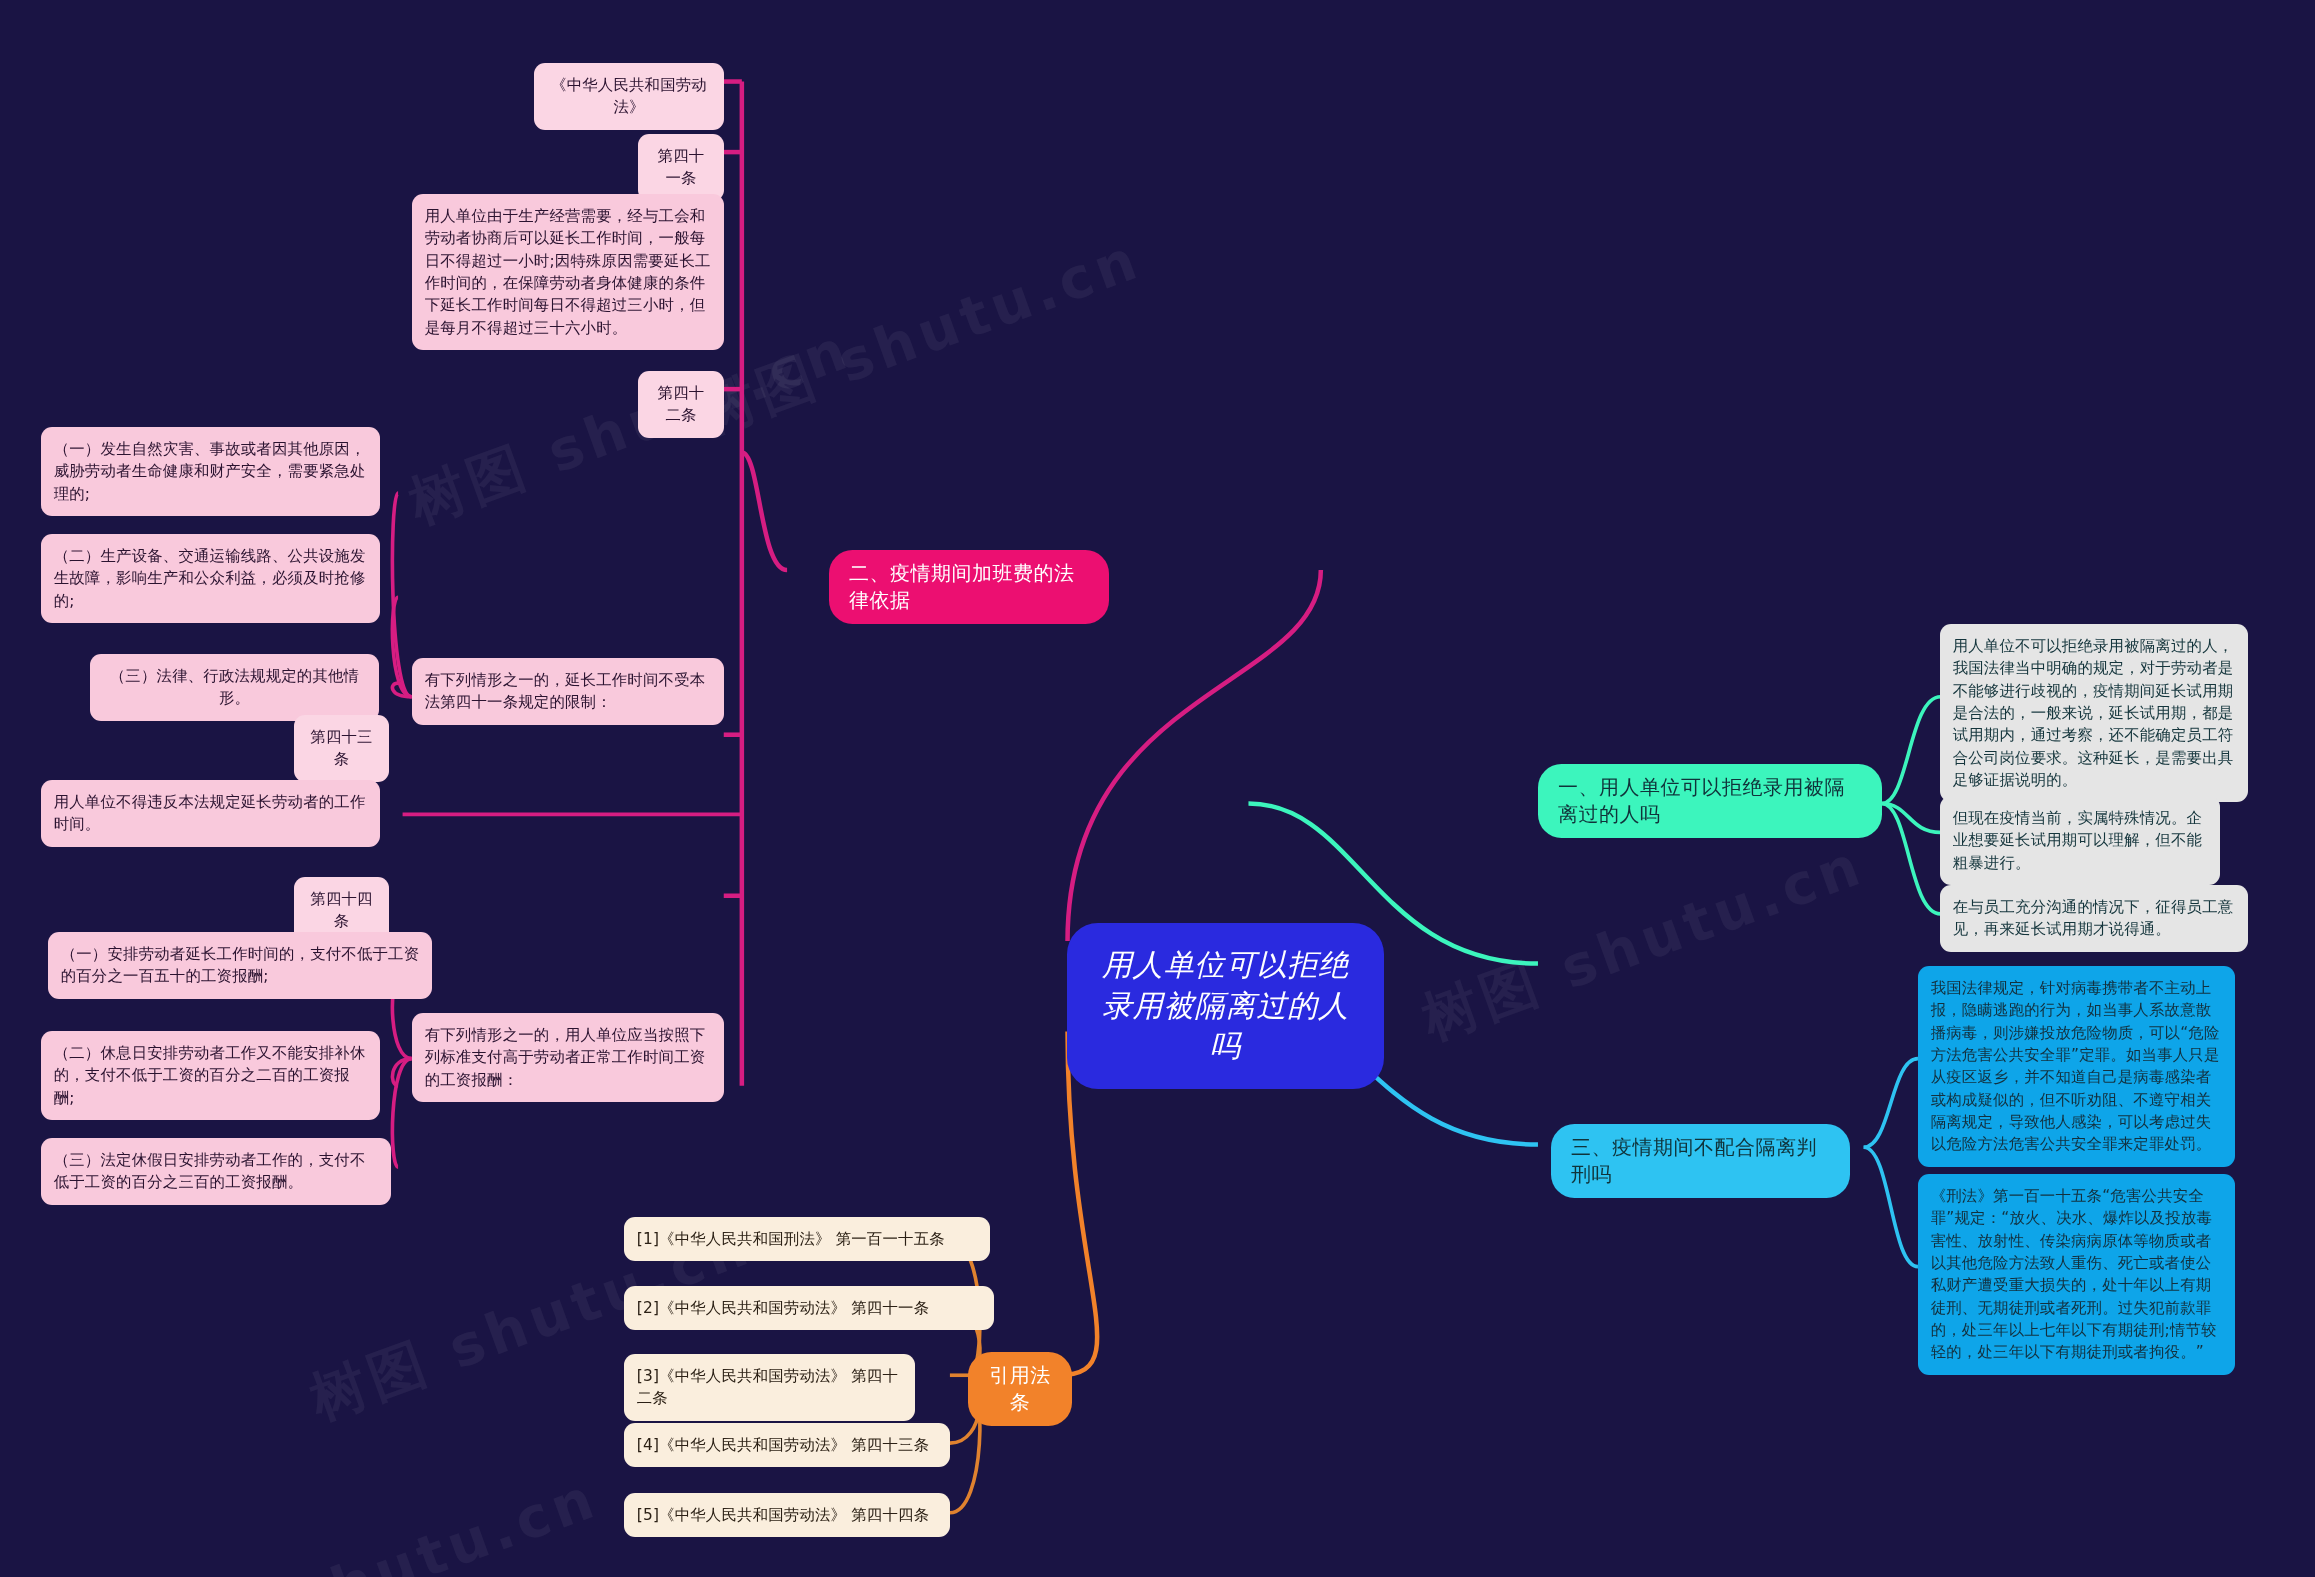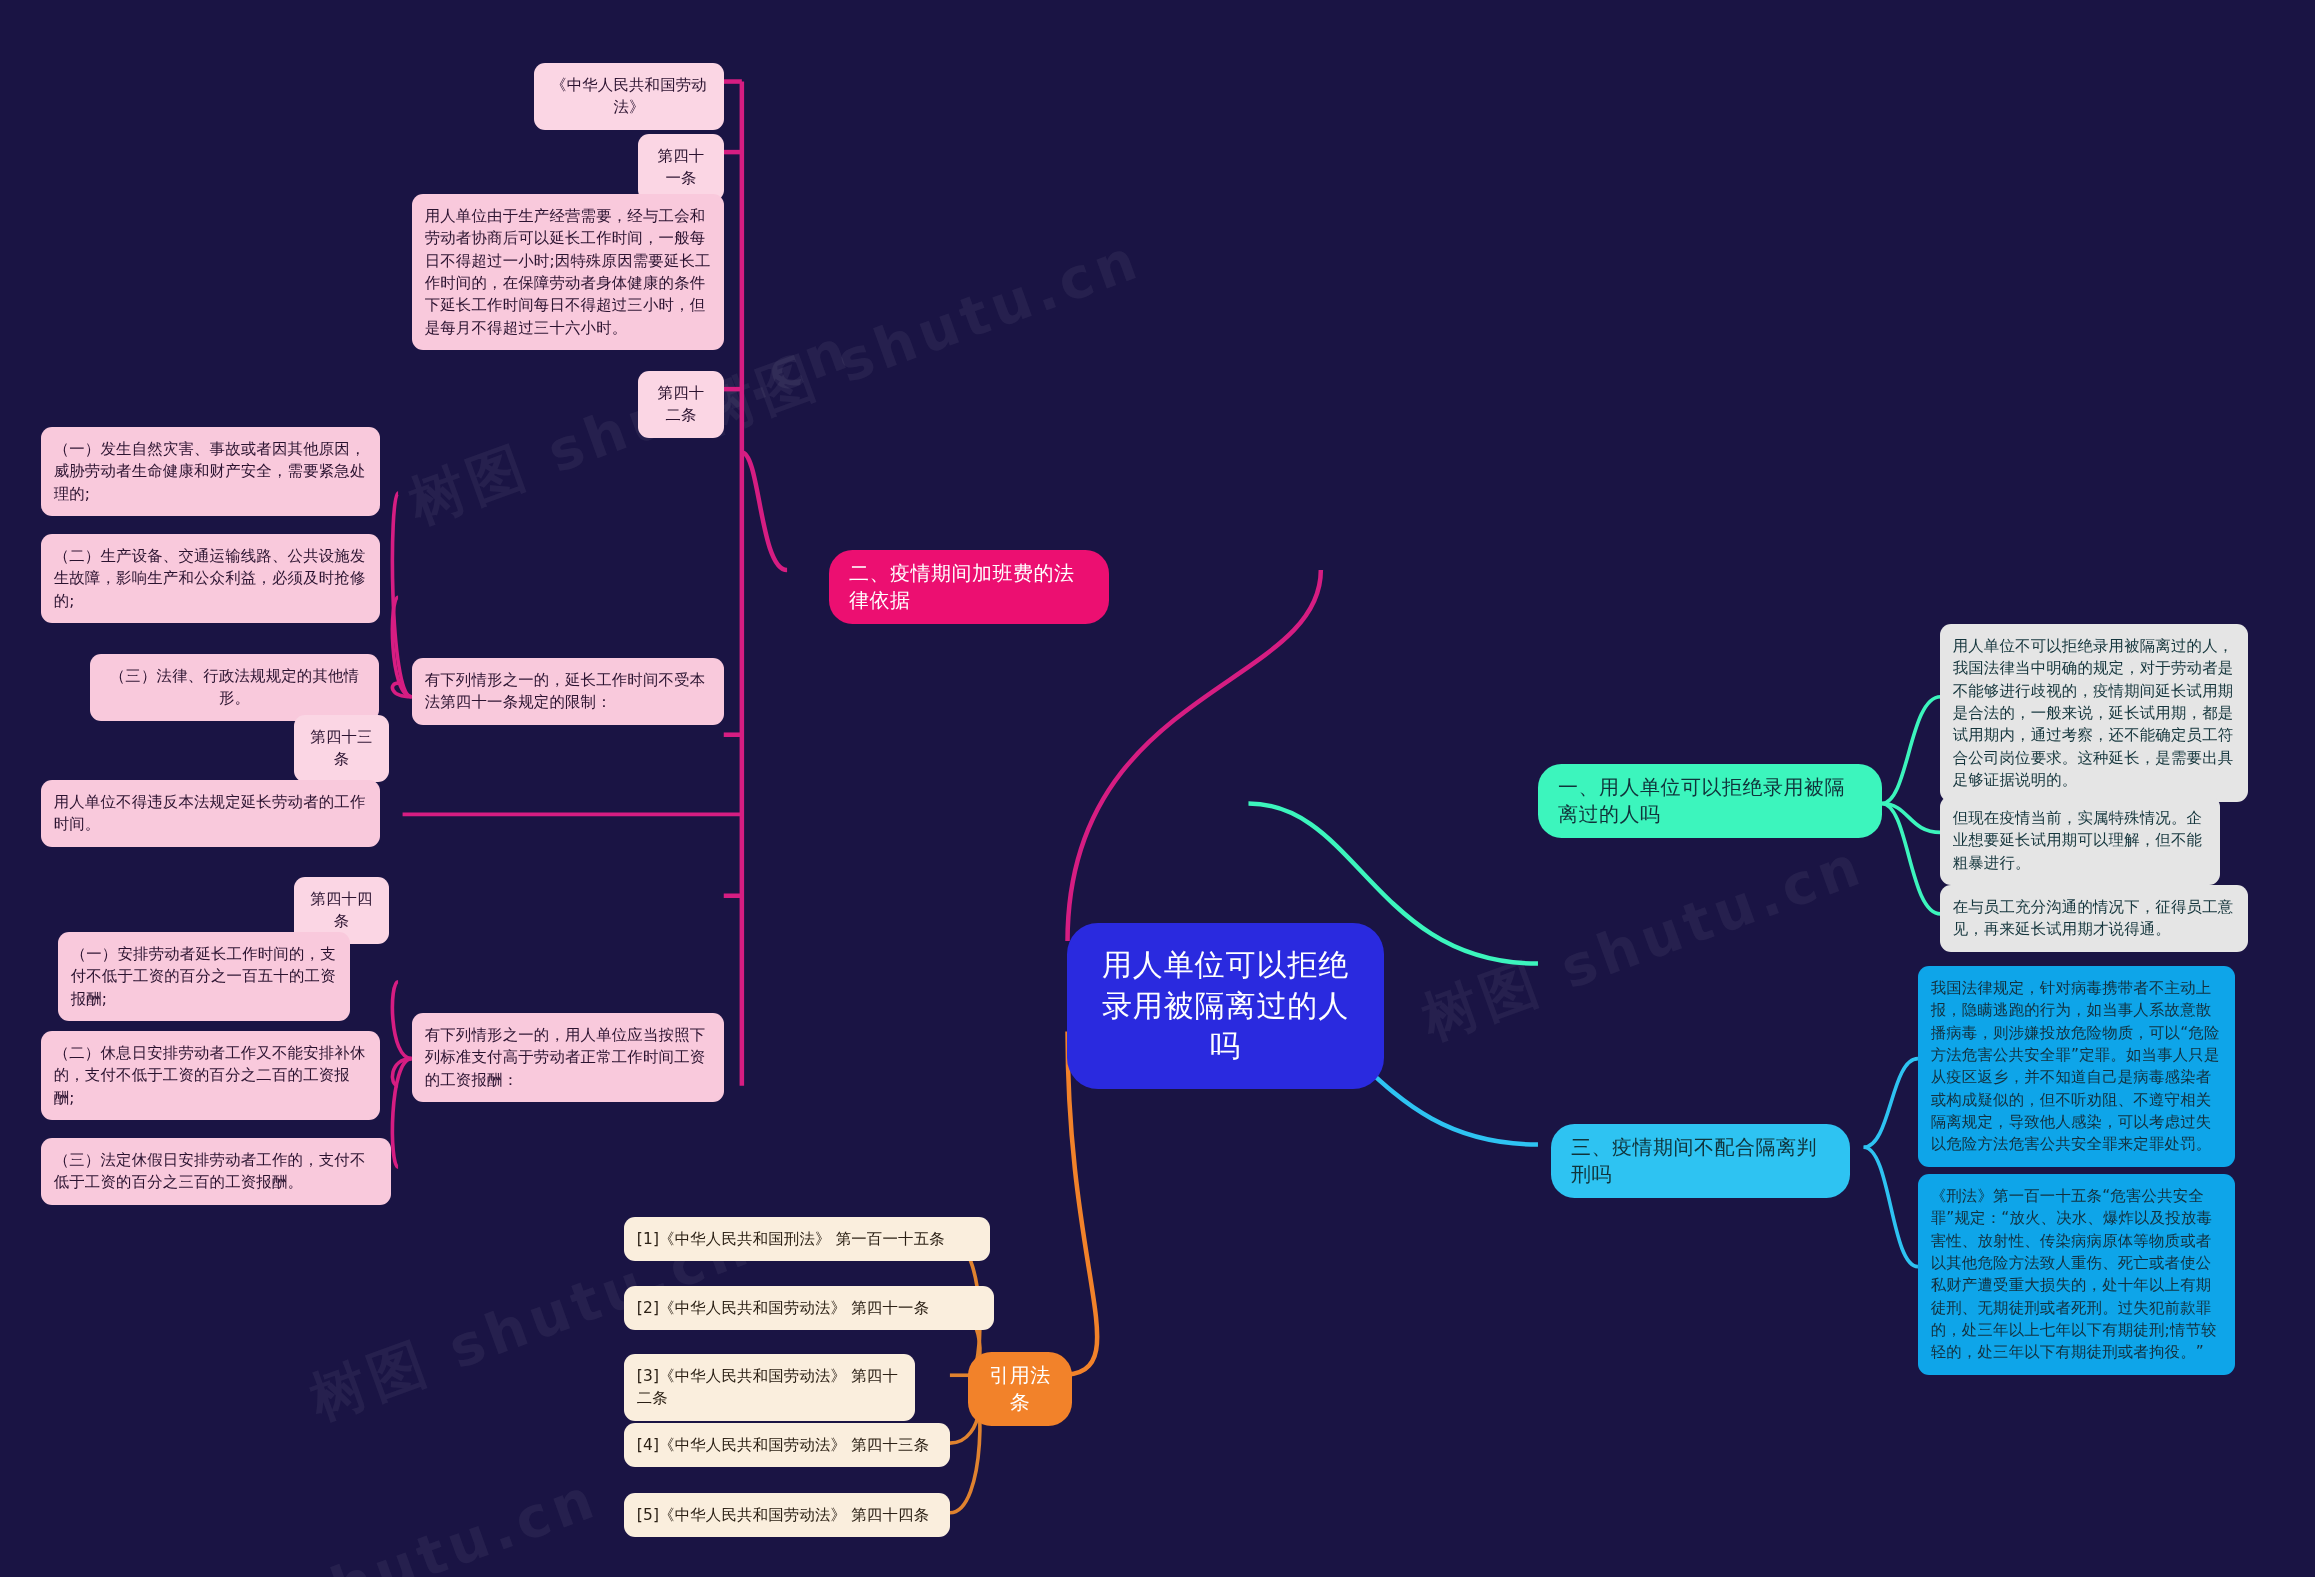--- a/index.html
+++ b/index.html
@@ -16,21 +16,21 @@
     font-size:56px;font-weight:bold;letter-spacing:5.4px;
     transform:rotate(-20deg);white-space:nowrap;user-select:none;
   }
 
   .node{position:absolute;box-sizing:border-box;}
 
   
   .root{
     background:#2a2adf;color:#ffffff;border-radius:31px;
     font-size:30px;line-height:1.35;text-align:center;
-    padding:22px 31px;letter-spacing:0.9px;
+    padding:22px 31px;letter-spacing:0.9px;font-style:italic;
   }
 
   
   .pill{
     border-radius:23.5px;padding:10px 20px;font-size:20px;line-height:1.35;
     color:#15133a;letter-spacing:0.5px;
   }
   .pill-pink{background:#ec0f71;color:#ffffff;}
   .pill-green{background:#3cf5bd;color:#10333a;}
   .pill-blue{background:#2ec3f2;color:#10333a;}
@@ -133,21 +133,21 @@
   <div class="node box box-pink-strong" style="left:41px;top:534px;width:339px;">（二）生产设备、交通运输线路、公共设施发生故障，影响生产和公众利益，必须及时抢修的;</div>
   <div class="node box box-pink-strong box-c" style="left:90px;top:654px;width:289px;">（三）法律、行政法规规定的其他情形。</div>
 
   <div class="node box box-pink box-c" style="left:294px;top:715px;width:95px;">第四十三条</div>
   <div class="node box box-pink-strong" style="left:41px;top:780px;width:339px;">用人单位不得违反本法规定延长劳动者的工作时间。</div>
 
   <div class="node box box-pink box-c" style="left:294px;top:877px;width:95px;">第四十四条</div>
 
   <div class="node box box-pink-strong" style="left:412px;top:1013px;width:312px;">有下列情形之一的，用人单位应当按照下列标准支付高于劳动者正常工作时间工资的工资报酬：</div>
 
-  <div class="node box box-pink-strong" style="left:58px;top:932px;width:292px;">（一）安排劳动者延长工作时间的，支付不低于工资的百分之一百五十的工资报酬;</div>
+  <div class="node box box-pink-strong" style="left:48px;top:932px;width:384px;">（一）安排劳动者延长工作时间的，支付不低于工资的百分之一百五十的工资报酬;</div>
   <div class="node box box-pink-strong" style="left:41px;top:1031px;width:339px;">（二）休息日安排劳动者工作又不能安排补休的，支付不低于工资的百分之二百的工资报酬;</div>
   <div class="node box box-pink-strong" style="left:41px;top:1138px;width:350px;">（三）法定休假日安排劳动者工作的，支付不低于工资的百分之三百的工资报酬。</div>
 
   <div class="node pill pill-orange box-c" style="left:968px;top:1352px;width:104px;text-align:center;">引用法条</div>
 
   <div class="node box box-cream" style="left:624px;top:1217px;width:366px;">[1]《中华人民共和国刑法》 第一百一十五条</div>
   <div class="node box box-cream" style="left:624px;top:1286px;width:370px;">[2]《中华人民共和国劳动法》 第四十一条</div>
   <div class="node box box-cream" style="left:624px;top:1354px;width:291px;">[3]《中华人民共和国劳动法》 第四十二条</div>
   <div class="node box box-cream" style="left:624px;top:1423px;width:326px;">[4]《中华人民共和国劳动法》 第四十三条</div>
   <div class="node box box-cream" style="left:624px;top:1493px;width:326px;">[5]《中华人民共和国劳动法》 第四十四条</div>

